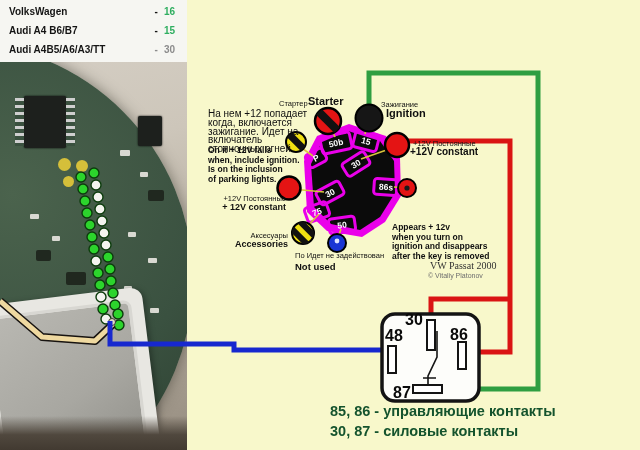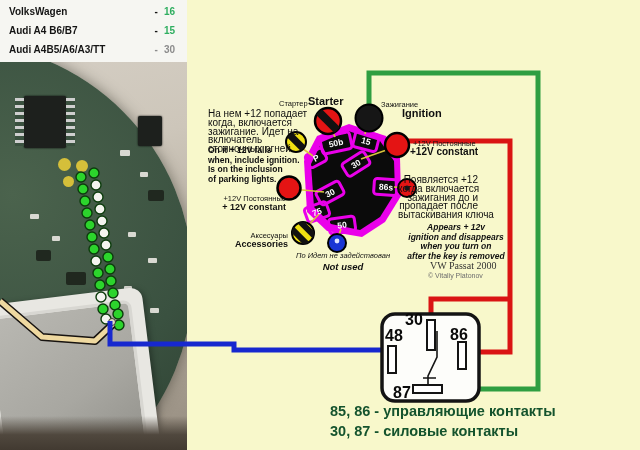--- a/index.html
+++ b/index.html
@@ -32,21 +32,21 @@
   .hrow:nth-child(3) .dash,.hrow:nth-child(3) .num{color:#8c8c8c;}
   .hrow:nth-child(1) .num,.hrow:nth-child(2) .num{color:#2fae60;}
   .dash{color:#141414;}
   
   .t{position:absolute;white-space:nowrap;color:#101010;z-index:5;line-height:1;}
   .ru{font-size:7.5px;}
   .en{font-weight:bold;font-size:9px;}
   .big{font-weight:bold;font-size:11px;}
   .blk span{display:block;}
   .rblk{text-align:right;}
-  .cblk{text-align:center;font-style:italic;}
+  .cblk{}
   .note-ru span{display:block;font-size:10px;line-height:8.8px;}
   .note-en span{display:block;font-weight:bold;font-size:8.5px;line-height:9.6px;}
   .relaylbl{font-weight:bold;font-size:16px;color:#0a0a0a;}
   .footer{font-weight:bold;font-size:14.5px;color:#14532d;}
   .credit1{font-size:10px;color:#333;font-family:Liberation Serif, serif;}
   .credit2{font-size:7px;color:#6d6d6d;}
   svg{position:absolute;left:0;top:0;z-index:4;}
   #pcbdots{z-index:2;}
 </style>
 </head>
@@ -219,21 +219,21 @@
           <span class="dash">-</span>
           <span class="num">30</span>
         </span>
     </div>
   </div>
 
   <span class="t ru" style="left:279px;top:100px;">Стартер</span>
   <span class="t big" style="left:308px;top:96px;">Starter</span>
 
   <span class="t ru" style="left:381px;top:101px;">Зажигание</span>
-  <span class="t big" style="left:386px;top:108px;margin-left:16px;">Ignition</span>
+  <span class="t big" style="left:386px;top:108px;">Ignition</span>
 
   <span class="t ru" style="left:413px;top:140px;">+12V Постоянные</span>
   <span class="t en" style="left:410px;top:147px;font-size:10px;">+12V constant</span>
 
   <div class="t blk note-ru" style="left:208px;top:110px;">
     <span>На нем +12 попадает</span>
     <span>когда, включается</span>
     <span>зажигание. Идет на</span>
     <span>включатель</span>
     <span>стояночных огней</span>
@@ -253,31 +253,24 @@
   <div class="t blk rblk" style="left:226px;top:232px;width:62px;">
     <span class="ru">Аксесуары</span>
     <span class="en">Accessories</span>
   </div>
 
   <div class="t blk cblk" style="left:295px;top:252px;width:96px;">
     <span class="ru">По Идет не задействован</span>
     <span class="en" style="font-size:9.5px;margin-top:2px;">Not used</span>
   </div>
 
-  <div class="t blk note-ru rblk" style="left:398px;top:176px;width:80px;">
-    <span>Появляется +12</span>
-    <span>когда включается</span>
-    <span>зажигания до и</span>
-    <span>пропадает после</span>
-    <span>вытаскивания ключа</span>
-  </div>
   <div class="t blk note-en cblk" style="left:392px;top:223px;width:128px;">
     <span>Appears + 12v</span>
+    <span>when you turn on</span>
     <span>ignition and disappears</span>
-    <span>when you turn on</span>
     <span>after the key is removed</span>
   </div>
 
   <span class="t credit1" style="left:430px;top:261px;">VW Passat 2000</span>
   <span class="t credit2" style="left:428px;top:272px;">© Vitaliy Platonov</span>
 
   <span class="t relaylbl" style="left:385px;top:328px;">48</span>
   <span class="t relaylbl" style="left:405px;top:312px;">30</span>
   <span class="t relaylbl" style="left:450px;top:327px;text-align:center;">86</span>
   <span class="t relaylbl" style="left:393px;top:385px;">87</span>

